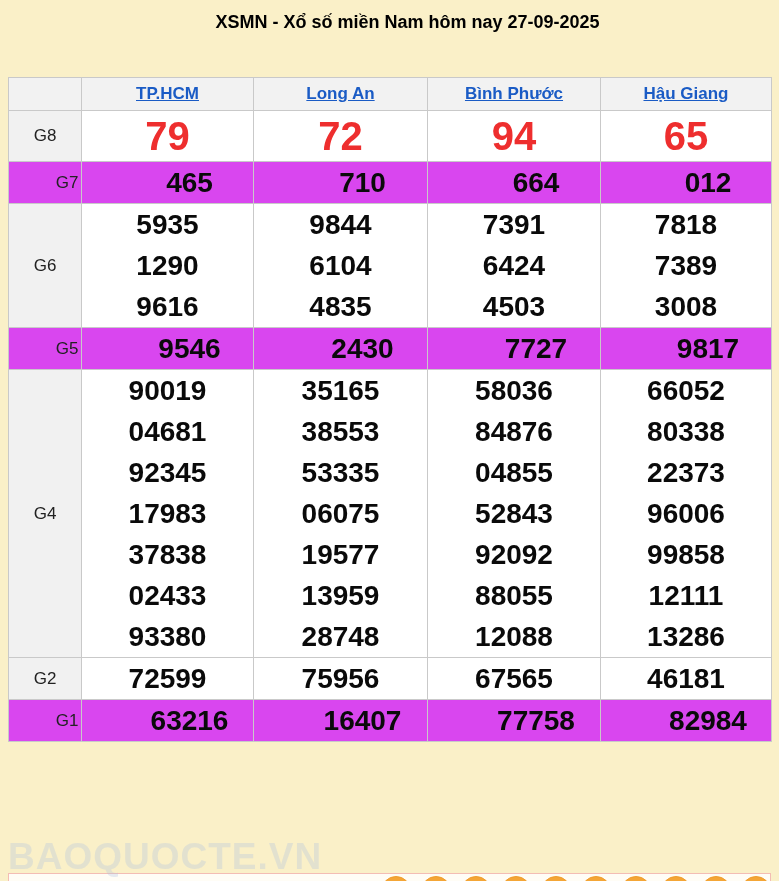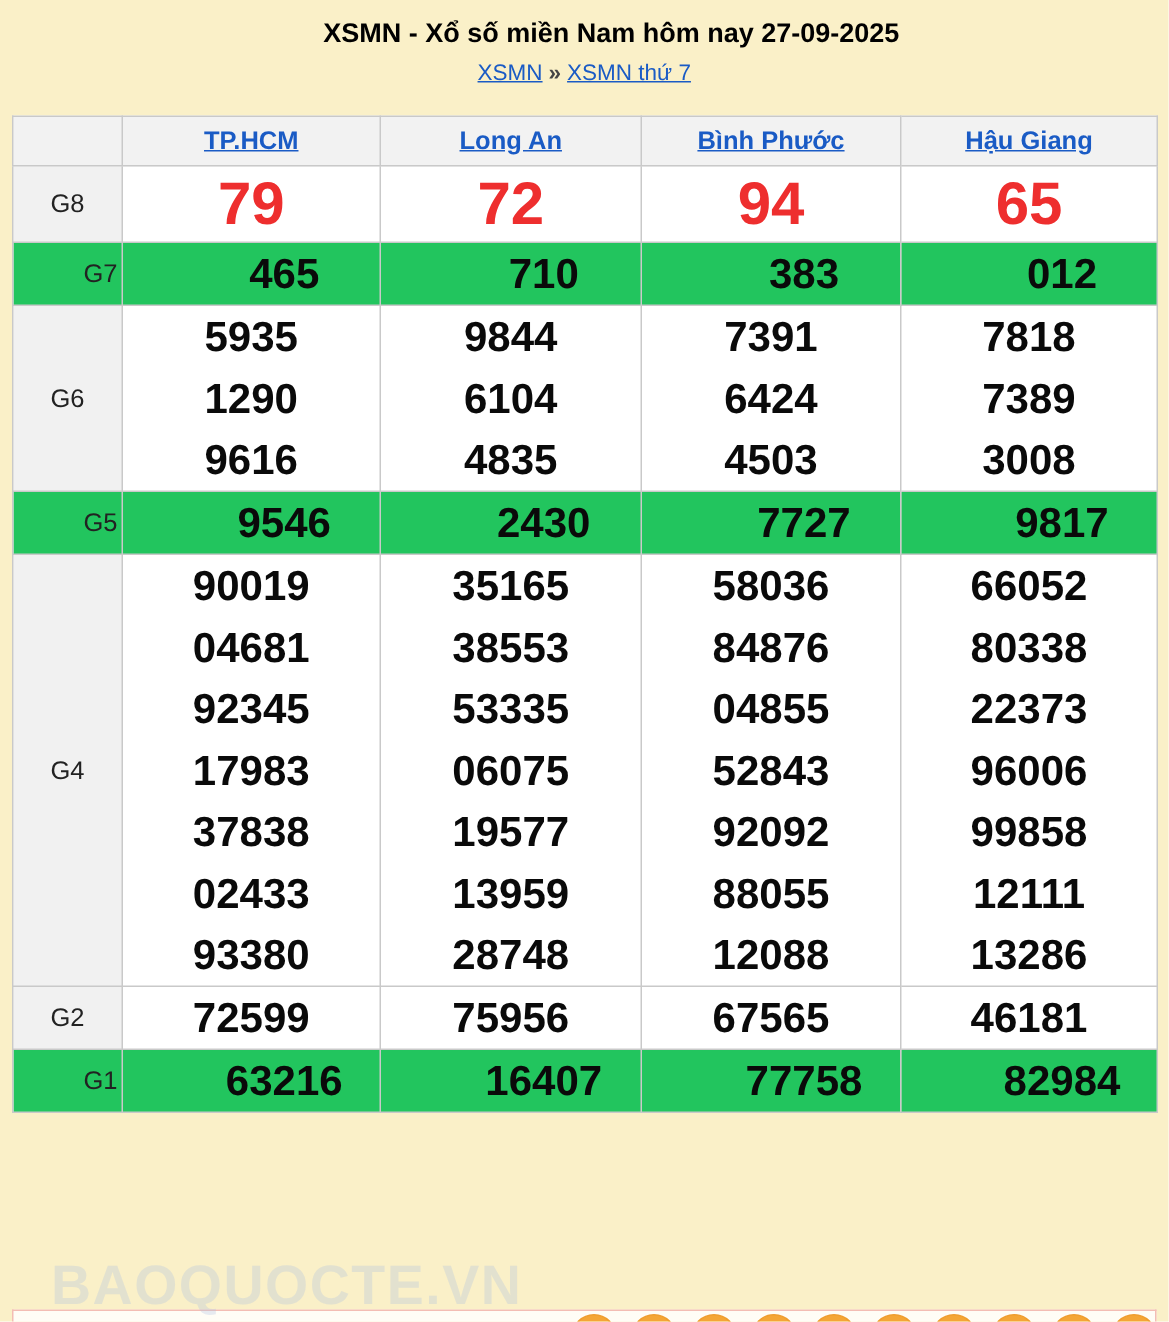--- a/index.html
+++ b/index.html
@@ -18,50 +18,47 @@
     position:absolute; left:8px; top:77px; width:763px;
     border-collapse:collapse; background:#ffffff; table-layout:fixed;
   }
   table.results th, table.results td{
     border:1px solid #c9c9c9; text-align:center; vertical-align:middle; padding:0;
   }
   table.results thead tr{ height:33px; }
   table.results thead th{ background:#f2f2f2; font-size:17px; }
   table.results thead th a{ color:#1a5bc5; text-decoration:underline; font-weight:bold; cursor:pointer;}
   td.lbl{ background:#f1f1f1; font-weight:normal; font-size:17px; color:#222; }
-  tr.stripe td{ background:#22c55e;padding-left:44px; }
+  tr.stripe td{ background:#d946ef;padding-left:44px; }
   .num{ font-weight:bold; font-size:28px; color:#0a0a0a; line-height:41px; white-space:nowrap;}
   tr.g8{ height:51px; }
   tr.g8 .num{ color:#ee2e2e; font-size:40px; line-height:50px; }
   tr.single{ height:42px; }
   tr.db .num{ color:#ee2e2e; font-size:31px; line-height:42px; }
 
   .watermark{
-    position:absolute; left:34px; top:836px; z-index:5;
+    position:absolute; left:8px; top:836px; z-index:5;
     font-size:37px; font-weight:bold; letter-spacing:1px;
     color:rgba(172,192,226,0.30); pointer-events:none; white-space:nowrap;
   }
   .next-section{
     position:absolute; top:873px; left:8px; width:761px; height:8px;
     background:#fffdf6; border:1px solid #f3bdb4; border-bottom:none;
     overflow:hidden;
   }
   .ball{
     position:absolute; top:2px; width:30px; height:30px; border-radius:50%;
     background:#f4a636; border:1px solid #ef9d2e; box-sizing:border-box;
   }
 </style>
 </head>
 <body>
 
 <div class="top-head">
   <div class="page-title">XSMN - Xổ số miền Nam hôm nay 27-09-2025</div>
-  <div class="crumbs">
-    <a>XSMN</a><span class="sep">»</span><a>XSMN thứ 7</a>
-  </div>
 </div>
 
 <table class="results">
   <colgroup>
     <col style="width:73px">
     <col style="width:172px">
       <col style="width:174px">
       <col style="width:173px">
       <col style="width:171px">
   </colgroup>
@@ -92,21 +89,21 @@
       </tr>
       <tr class="stripe single">
         <td class="lbl">G7</td>
         <td>
           <div class="num">465</div>
         </td>
         <td>
           <div class="num">710</div>
         </td>
         <td>
-          <div class="num">383</div>
+          <div class="num">664</div>
         </td>
         <td>
           <div class="num">012</div>
         </td>
       </tr>
       <tr>
         <td class="lbl">G6</td>
         <td>
           <div class="num">5935</div>
           <div class="num">1290</div>

